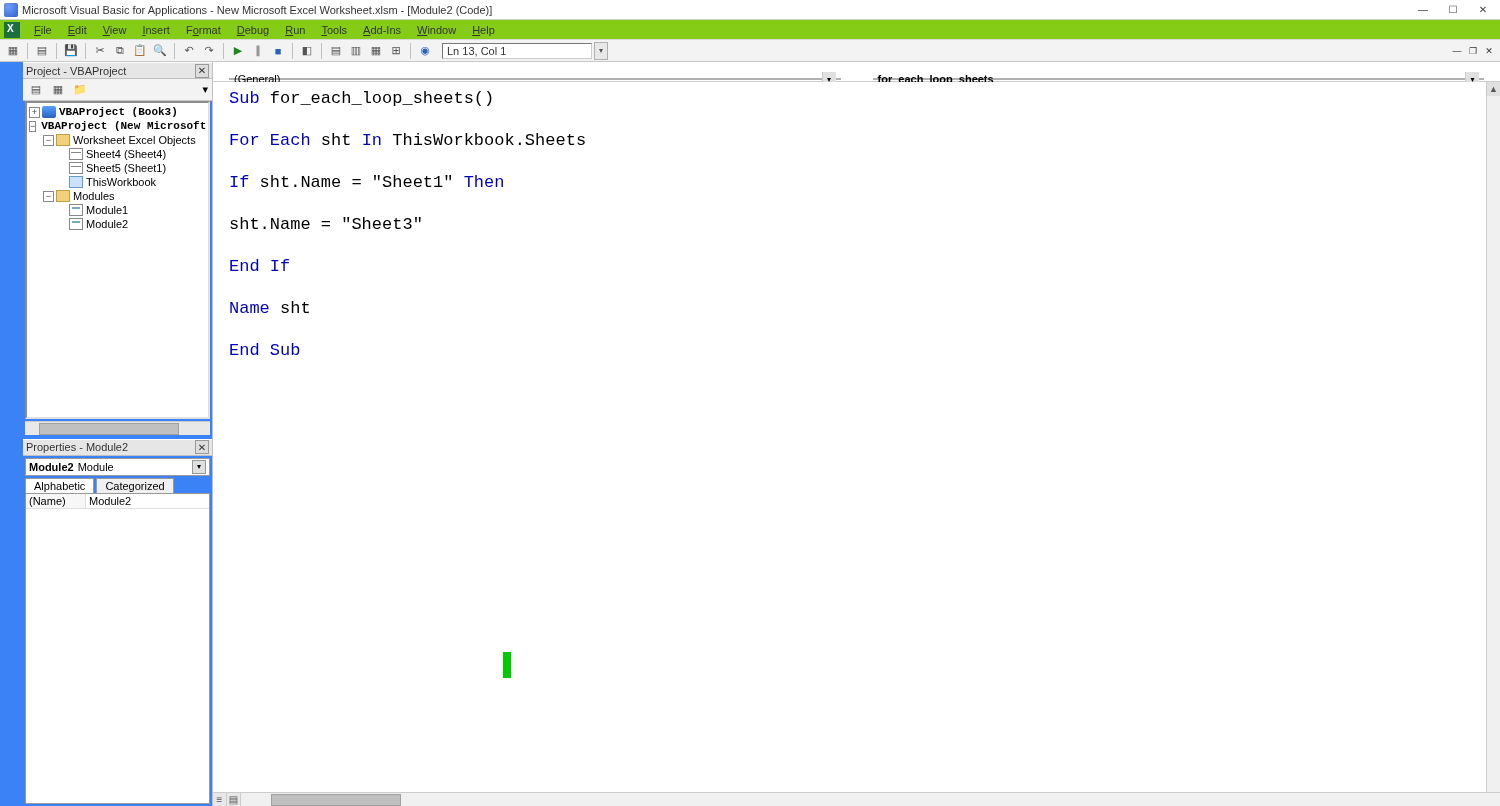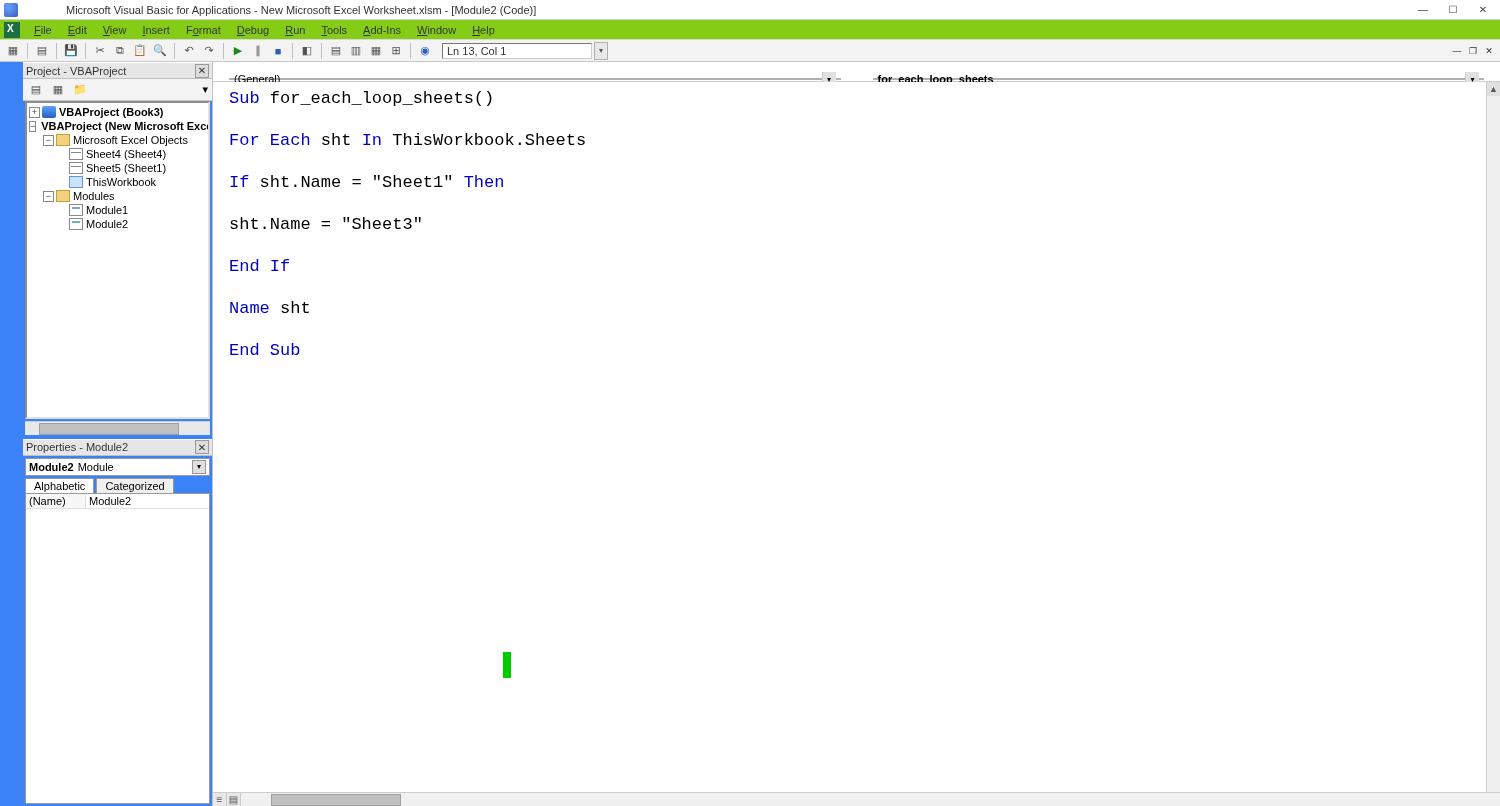--- a/index.html
+++ b/index.html
@@ -18,21 +18,21 @@
     align-items: center;
     padding: 0 4px;
     border-bottom: 1px solid #d0d0d0;
   }
   .titlebar .app-icon {
     width: 14px; height: 14px;
     margin-right: 4px;
     background: radial-gradient(circle at 30% 30%, #6aa0ff, #3a60c0);
     border-radius: 2px;
   }
-  .titlebar .title-text { flex: 0 0 auto; color: #333; margin-left: 44px; }
+  .titlebar .title-text { flex: 0 0 auto; color: #333; }
   .titlebar .spacer { flex: 1; }
   .win-btns { display: flex; gap: 4px; }
   .win-btn {
     width: 26px; height: 16px;
     display: flex; align-items: center; justify-content: center;
     color: #444;
     font-size: 10px;
   }
 
   .menubar {
@@ -197,21 +197,21 @@
     margin-right: 3px;
   }
   .icon-proj { background: linear-gradient(#5aa0ff,#2a60c0); border-radius:2px; }
   .icon-folder { background: #f3d17a; border:1px solid #c0a040; }
   .icon-sheet { background: #fff; border:1px solid #888; position:relative; }
   .icon-sheet::after { content:""; position:absolute; left:1px; right:1px; top:3px; height:1px; background:#888; }
   .icon-book { background: #cce0ff; border:1px solid #6699cc; }
   .icon-module { background: #fff; border:1px solid #888; position:relative; }
   .icon-module::before { content:""; position:absolute; left:2px; top:2px; right:2px; height:2px; background:#7ab; }
   .tree-label { color: #000; }
-  .tree-label.bold { font-weight: bold; }
+  .tree-label.bold { font-weight: bold; font-family: Liberation Mono, monospace; }
 
   .proj-scroll-h {
     height: 14px;
     background: #e8e8e8;
     border-top:1px solid #ccc;
     margin: 0 2px 4px 2px;
     position: relative;
   }
   .proj-scroll-h .thumb {
     position:absolute; left:14px; top:1px; width:140px; height:12px;
@@ -456,21 +456,21 @@
       </div>
       <div class="tree-row">
         <span class="plusminus">−</span>
         <span class="node-icon icon-proj"></span>
         <span class="tree-label bold">VBAProject (New Microsoft Excel Worksl</span>
       </div>
       <div class="tree-row">
         <span class="tree-indent" style="width:14px"></span>
         <span class="plusminus">−</span>
         <span class="node-icon icon-folder"></span>
-        <span class="tree-label">Microsoft Excel Objects</span>
+        <span class="tree-label">Worksheet Excel Objects</span>
       </div>
       <div class="tree-row">
         <span class="tree-indent" style="width:40px"></span>
         <span class="node-icon icon-sheet"></span>
         <span class="tree-label">Sheet4 (Sheet4)</span>
       </div>
       <div class="tree-row">
         <span class="tree-indent" style="width:40px"></span>
         <span class="node-icon icon-sheet"></span>
         <span class="tree-label">Sheet5 (Sheet1)</span>

